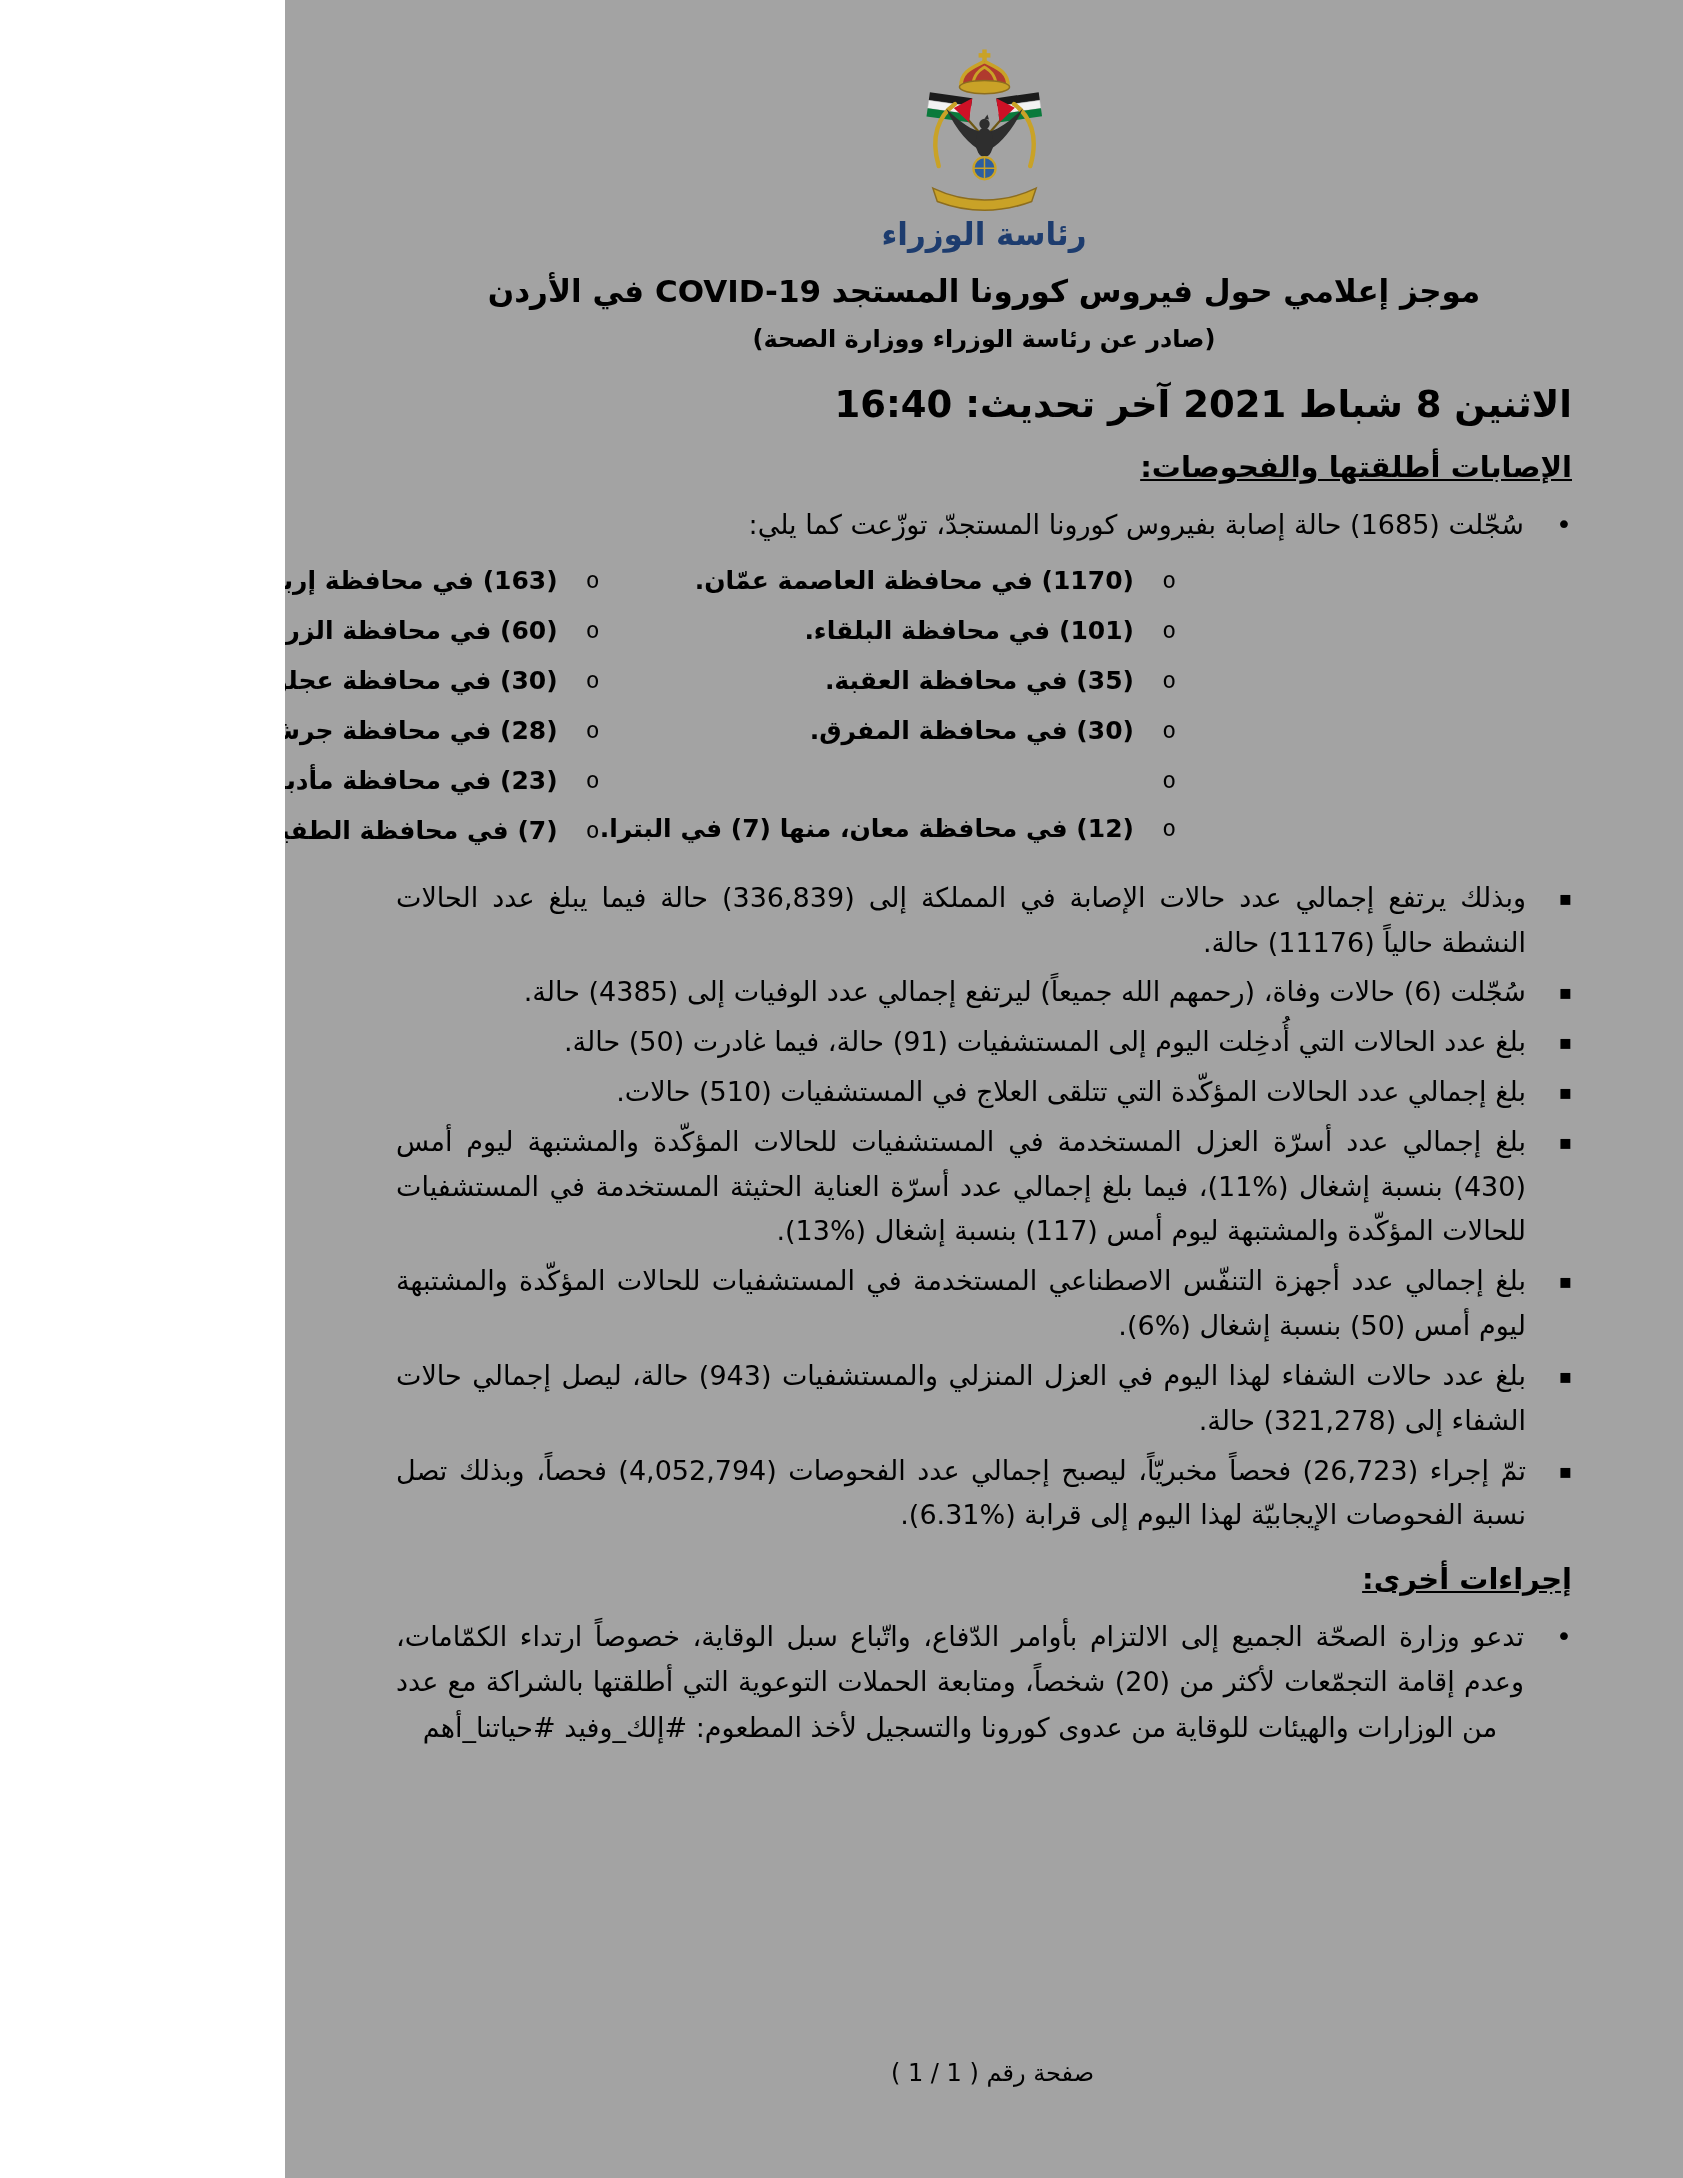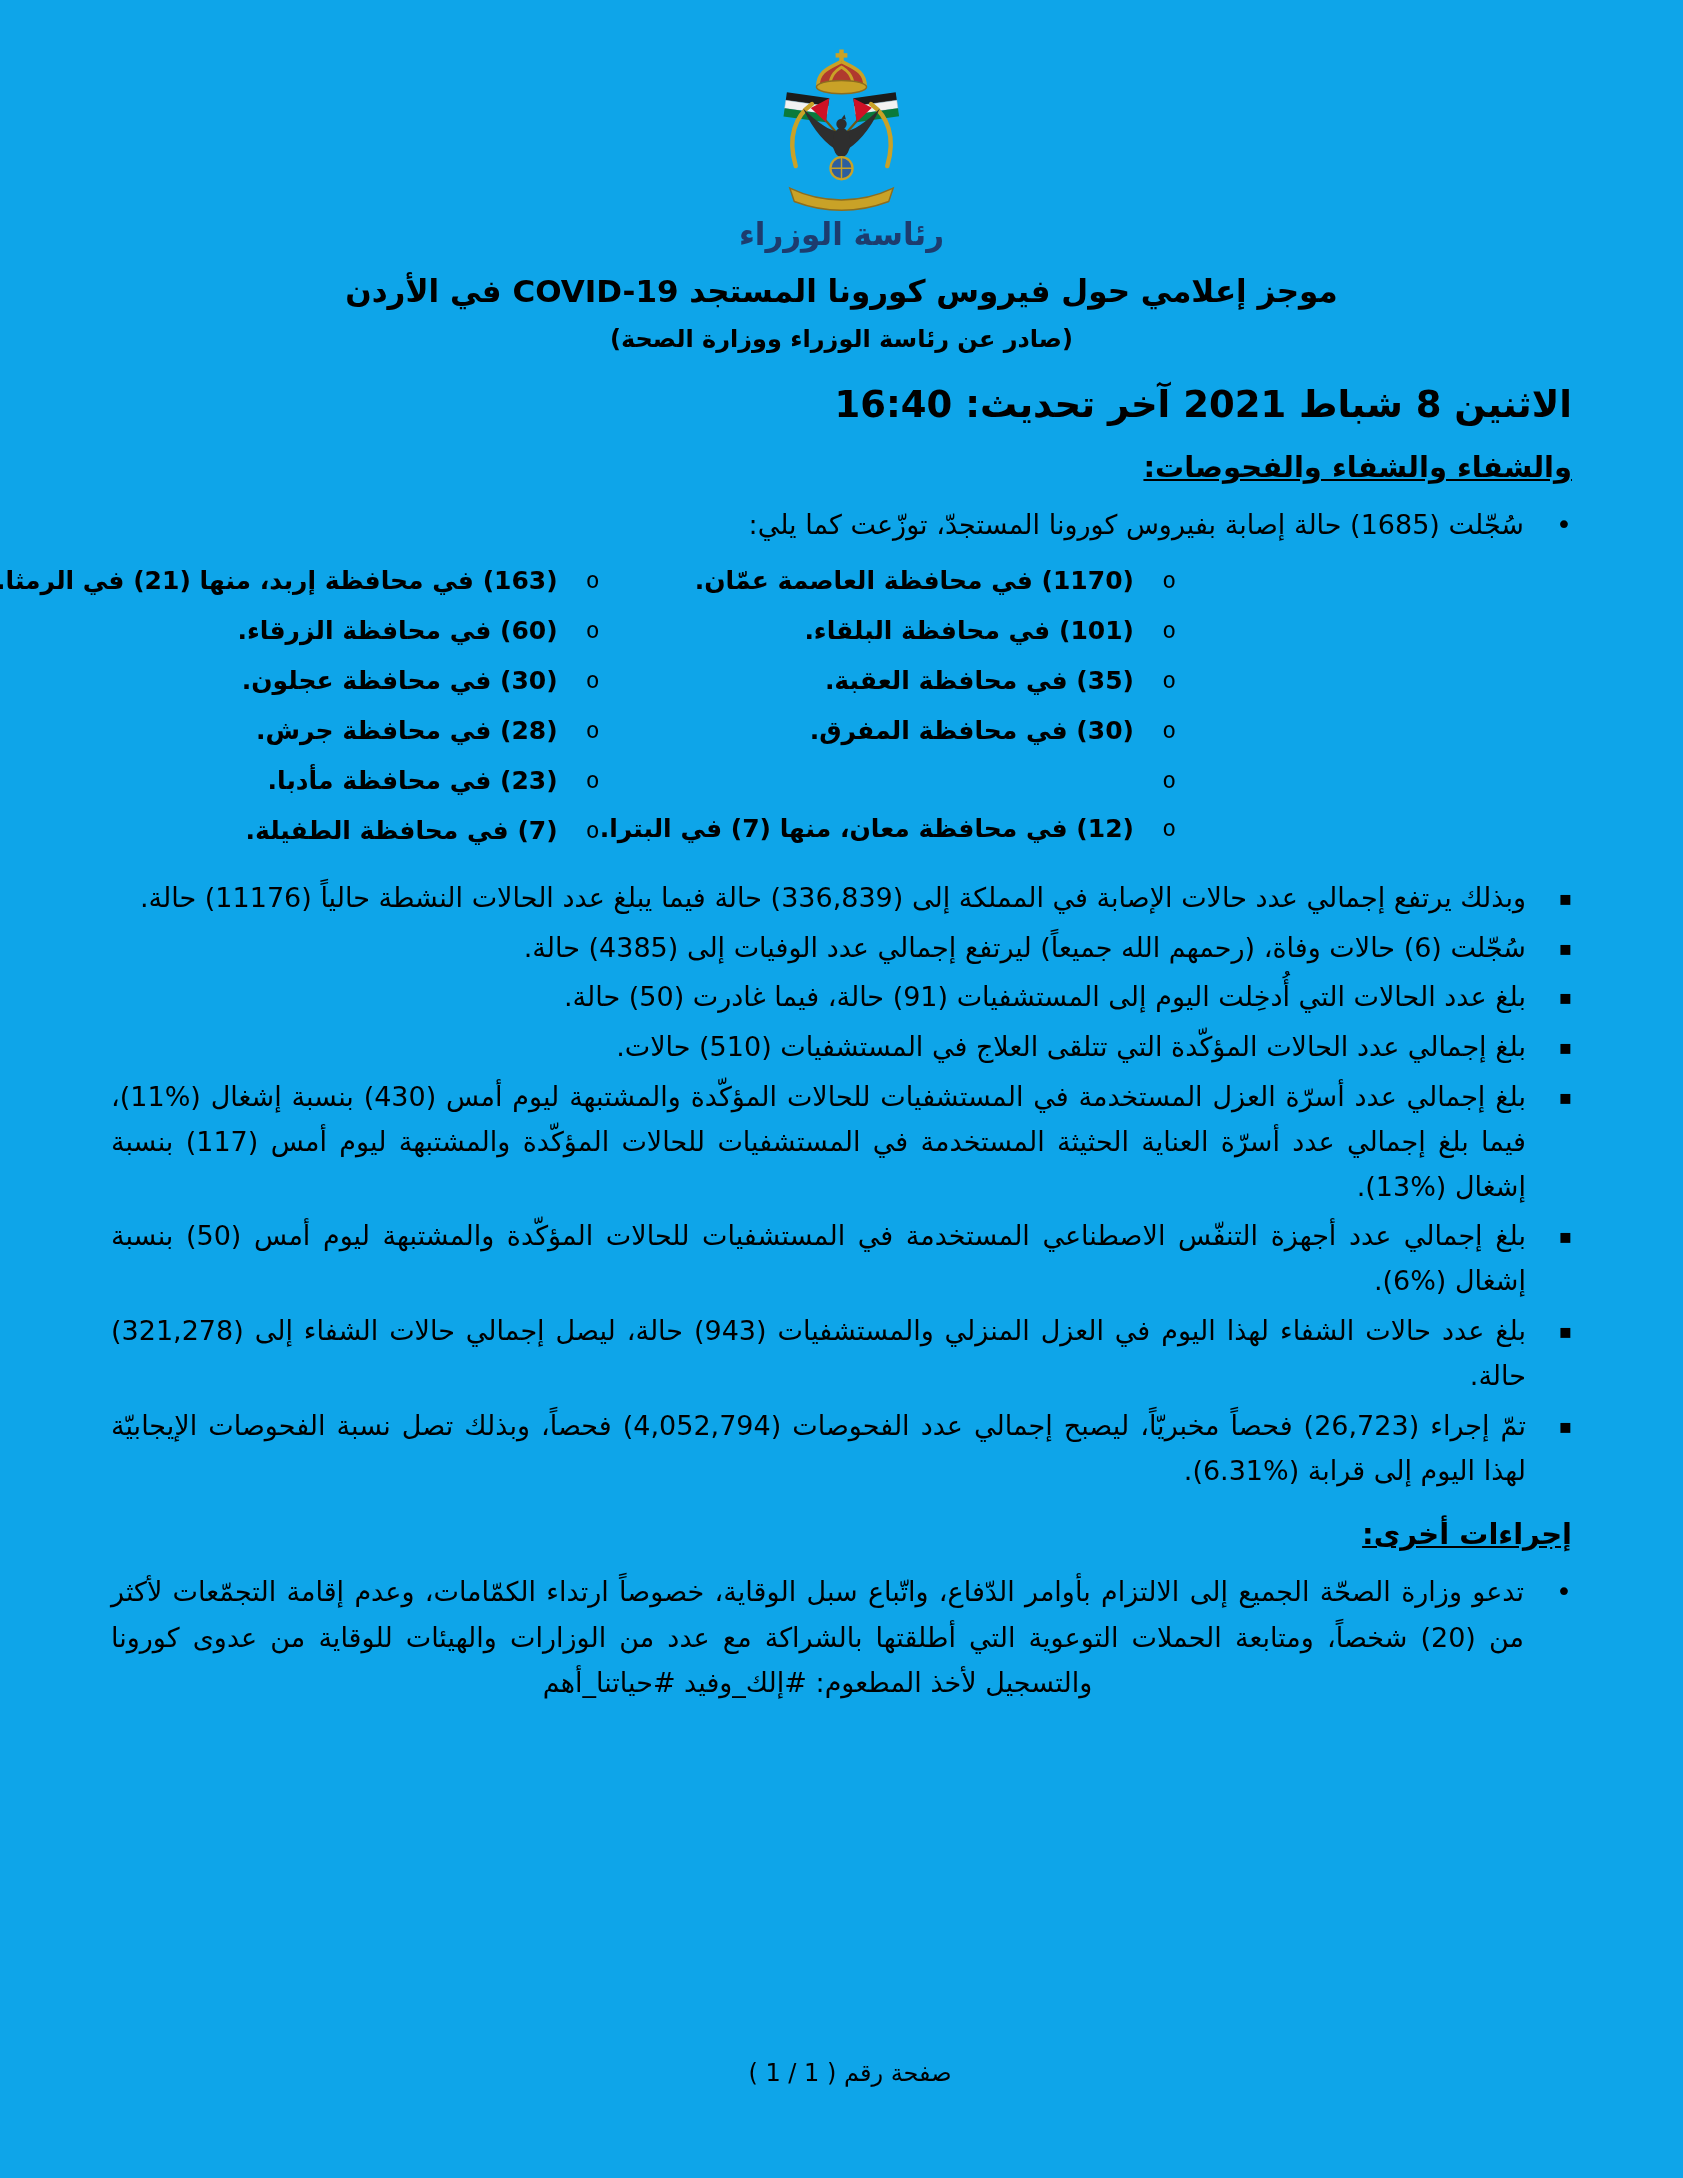--- a/index.html
+++ b/index.html
@@ -1,19 +1,19 @@
 <!DOCTYPE html>
 <html lang="ar" dir="rtl"><head>
 <meta charset="utf-8">
 <style>
   * { box-sizing: border-box; }
   html, body { margin: 0; padding: 0; background: #ffffff; }
   .page {
-    width: 1683px; height: 2178px;
-    background: #0ea5e9;
+    width: 1398px; height: 2178px;
+    background: #a3a3a3;
     direction: rtl;
     font-family: "DejaVu Sans", sans-serif;
     color: #000;
     position: relative;
     padding: 48px 111px 16px 111px;
     overflow: hidden;
   }
   
   .doc-header { text-align: center; }
   .logo { display: block; margin: 0 auto; }
@@ -107,21 +107,21 @@
 
       <path d="M30 190 C55 202 80 206 100 206 C120 206 145 202 170 190 L164 208 C140 217 120 220 100 220 C80 220 60 217 36 208 Z" fill="#c9a227" stroke="#8c6d1f" stroke-width="2"></path>
     </svg>
     <div class="org-name">رئاسة الوزراء</div>
     <h1 class="title">موجز إعلامي حول فيروس كورونا المستجد COVID-19 في الأردن</h1>
     <div class="subtitle">(صادر عن رئاسة الوزراء ووزارة الصحة)</div>
     <div class="date-line">الاثنين 8 شباط 2021 آخر تحديث: 16:40</div>
   </header>
 
   <section>
-    <h2 class="sec-heading">والشفاء والشفاء والفحوصات:</h2>
+    <h2 class="sec-heading">الإصابات أطلقتها والفحوصات:</h2>
 
     <div class="li l1">
       <span class="marker m1">•</span>
       <div class="txt"><span>سُجّلت </span><span class="b">(1685) حالة إصابة بفيروس كورونا المستجدّ</span><span>، توزّعت كما يلي:</span></div>
     </div>
 
     <div class="gov-grid">
       <div class="gov-col">
         <div class="li l2">
           <span class="marker m2">o</span>

